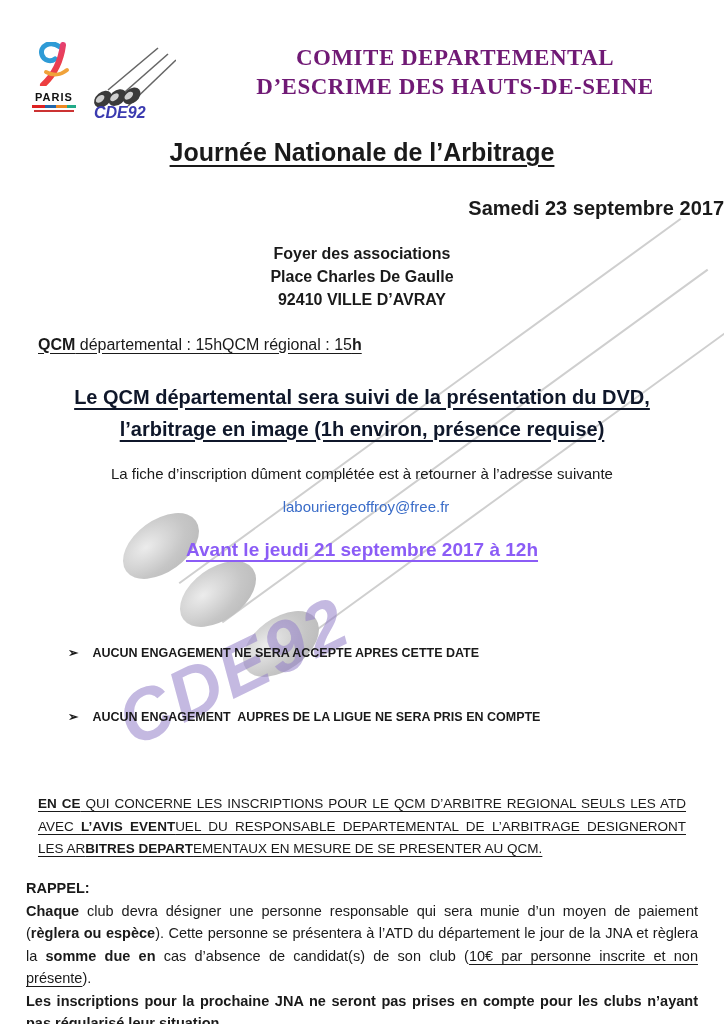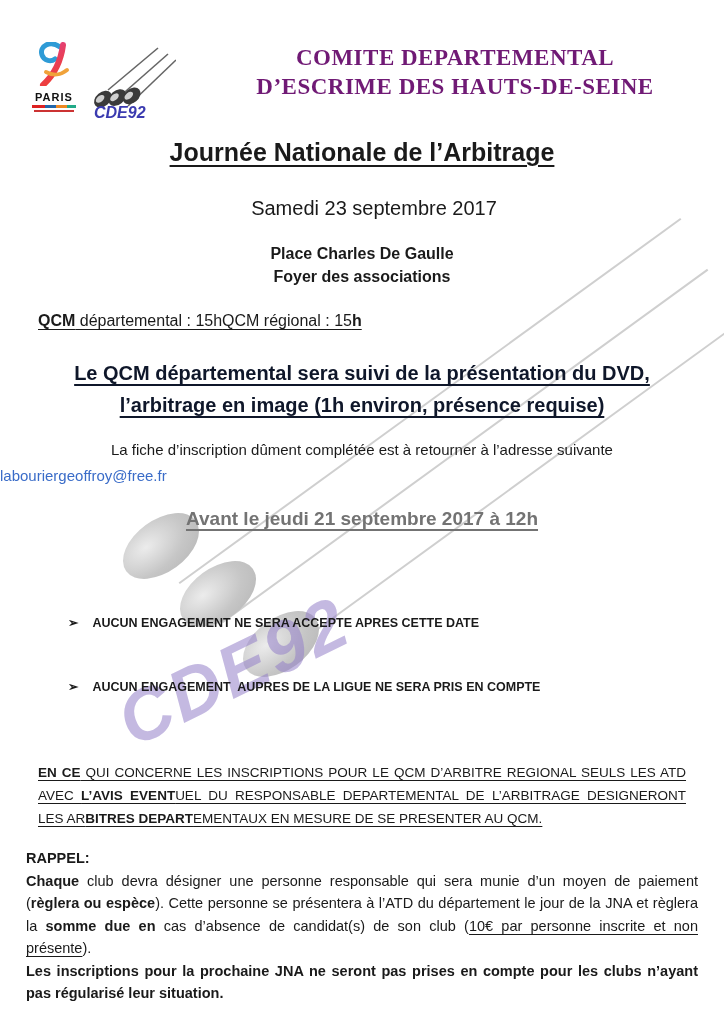--- a/index.html
+++ b/index.html
@@ -35,32 +35,32 @@
   .paris-logo .p-label{font-size:11px;font-weight:bold;letter-spacing:1px;color:#111;margin-top:1px;}
   .paris-logo .p-sub{height:3px;width:44px;margin:2px auto 0;
     background:linear-gradient(90deg,#d22 0 30%,#26a 30% 55%,#e82 55% 80%,#2a8 80% 100%);}
   .paris-logo .p-sub2{height:2px;width:40px;margin:2px auto 0;background:#c33;}
   .cde-logo{position:absolute;left:86px;top:46px;width:90px;height:82px;}
   .org{position:absolute;left:215px;top:44px;width:480px;text-align:center;
     font-family:"Liberation Serif",serif;font-weight:bold;
     color:#701a75;font-size:23px;line-height:1.25;letter-spacing:0.5px;}
   .doc-title{text-align:center;font-size:25px;font-weight:600;margin-top:6px;
     text-decoration:underline;text-underline-offset:4px;text-decoration-thickness:2px;}
-  .doc-date{text-align:center;font-size:20px;font-weight:normal;margin-top:30px;margin-left:24px;}
+  .doc-date{text-align:right;font-size:20px;font-weight:bold;margin-top:30px;margin-left:24px;}
   .venue{text-align:center;font-size:16px;font-weight:bold;line-height:1.45;margin-top:22px;}
   .qcm-row{display:flex;justify-content:flex-start;padding:0 38px;margin-top:24px;font-size:16px;}
   .qcm-row .u{text-decoration:underline;text-underline-offset:3px;}
   .qcm-row b{font-weight:bold;}
   .dvd{ text-align:center;color:#0f172a;font-size:20px;font-weight:bold;line-height:1.6;margin-top:27px;
     }
   .dvd span{text-decoration:underline;text-underline-offset:4px;text-decoration-thickness:2px;}
   .return-note{text-align:center;font-size:15px;margin-top:20px;}
-  .email{font-size:15px;margin-top:9px;}
+  .email{text-align:center;font-size:15px;margin-top:16px;padding-left:8px;}
   .email a{color:#3a6cc8;text-decoration:none;cursor:pointer;}
-  .deadline{text-align:center;color:#737373;font-size:19px;font-weight:bold;margin-top:24px;
+  .deadline{text-align:center;color:#8b5cf6;font-size:19px;font-weight:bold;margin-top:24px;
     }
   .deadline span{text-decoration:underline;text-underline-offset:4px;text-decoration-thickness:2px;}
   .bullets{margin:40px 0 0 68px;font-size:12.5px;font-weight:bold;line-height:1.7;white-space:pre-wrap;}
   .bullets .mark{margin-right:14px;}
   .regional{padding:0 38px;margin-top:22px;font-size:13.5px;line-height:1.7;text-align:justify;
     text-decoration:underline;text-underline-offset:3px;}
   .regional b{font-weight:bold;}
   .rappel{padding:0 26px;margin-top:16px;font-size:14.5px;line-height:1.55;text-align:justify;}
   .rappel .lbl{font-weight:bold;}
   .rappel b{font-weight:bold;}
@@ -123,22 +123,23 @@
       <div class="org">
         <div>COMITE DEPARTEMENTAL</div>
         <div>D’ESCRIME DES HAUTS-DE-SEINE</div>
       </div>
     </div>
 
     <div class="doc-title">Journée Nationale de l’Arbitrage</div>
     <div class="doc-date">Samedi 23 septembre 2017</div>
 
     <div class="venue">
+      <div>Foyer des associations</div>
       <div>Place Charles De Gaulle</div>
-      <div>Foyer des associations</div>
+      <div>92410 VILLE D’AVRAY</div>
     </div>
 
     <div class="qcm-row">
       <div class="u"><b>QCM</b><span> départemental : 15h </span></div>
       <div class="u"><span>QCM régional : 15</span><b>h</b></div>
     </div>
 
     <div class="dvd">
       <div><span>Le QCM départemental sera suivi  de la présentation du DVD,</span></div>
       <div><span>l’arbitrage en image (1h environ, présence requise)</span></div>

